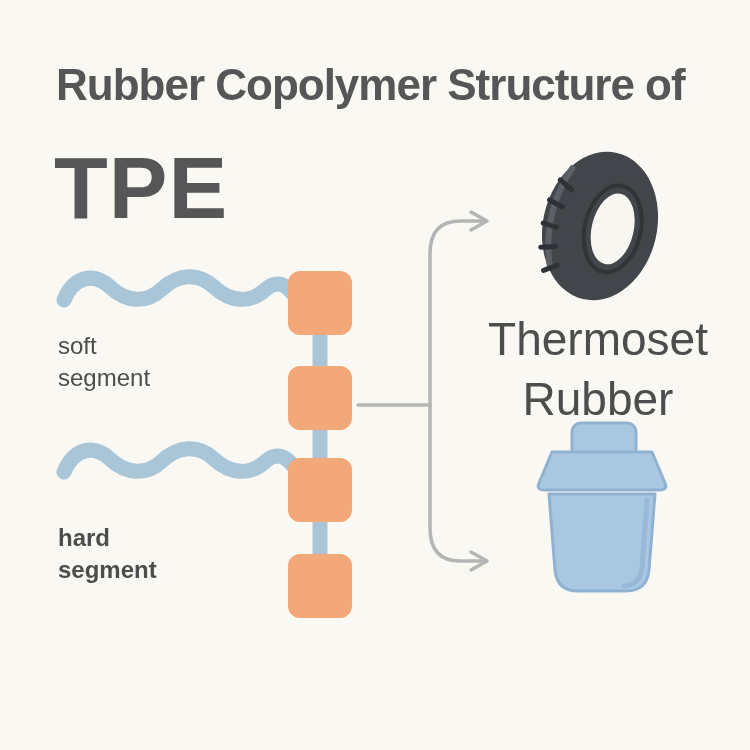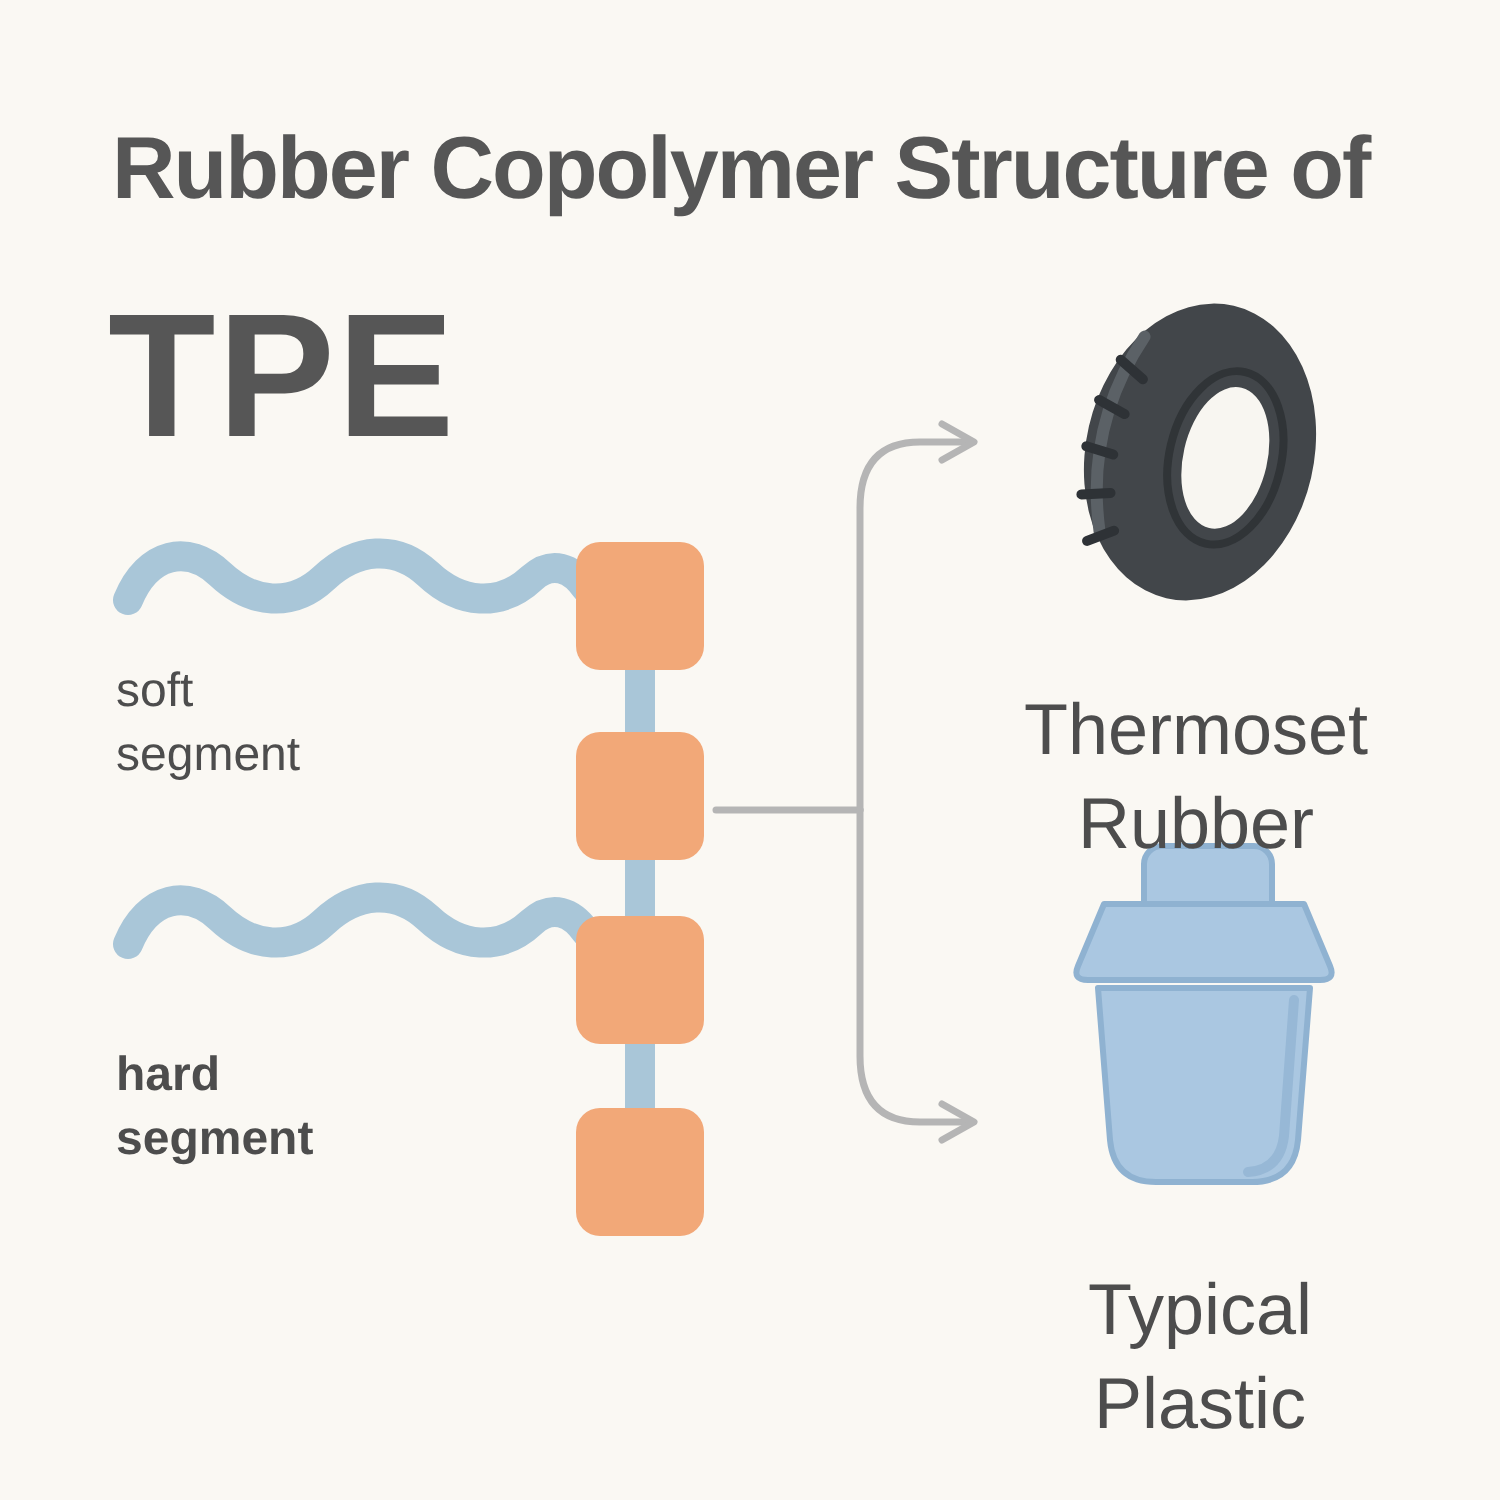--- a/index.html
+++ b/index.html
@@ -49,26 +49,25 @@
     color: #4d4d4d;
     line-height: 1.32;
     white-space: pre-line;
   }
   .seg-label.soft { left: 58px; top: 330px; }
   .seg-label.hard { left: 58px; top: 522px; font-weight: bold; }
   .result-label {
     position: absolute;
     width: 280px;
     text-align: center;
-    font-size: 36px;
+    font-size: 46px;
     font-weight: 500;
     color: #4d4d4d;
     line-height: 1.3;
     white-space: pre-line;
-    margin-top: 32px;
   }
   .result-label.thermoset { left: 458px; top: 310px; }
   .result-label.plastic   { left: 460px; top: 600px; }
 </style>
 </head>
 <body>
 
 <div class="canvas">
 
   <div class="title-line1">Rubber Copolymer Structure of</div>
@@ -116,16 +115,14 @@
       <path d="M647 500 L642 568 Q640 585 624 586" stroke="#97b8d6" stroke-width="5" fill="none" stroke-linecap="round"></path>
     </g>
   </svg>
 
   <div class="seg-label soft">soft
 segment</div>
   <div class="seg-label hard">hard
 segment</div>
   <div class="result-label thermoset">Thermoset
 Rubber</div>
-  <div class="result-label plastic">Typical
-Plastic</div>
 
 </div>
 
 </body></html>

